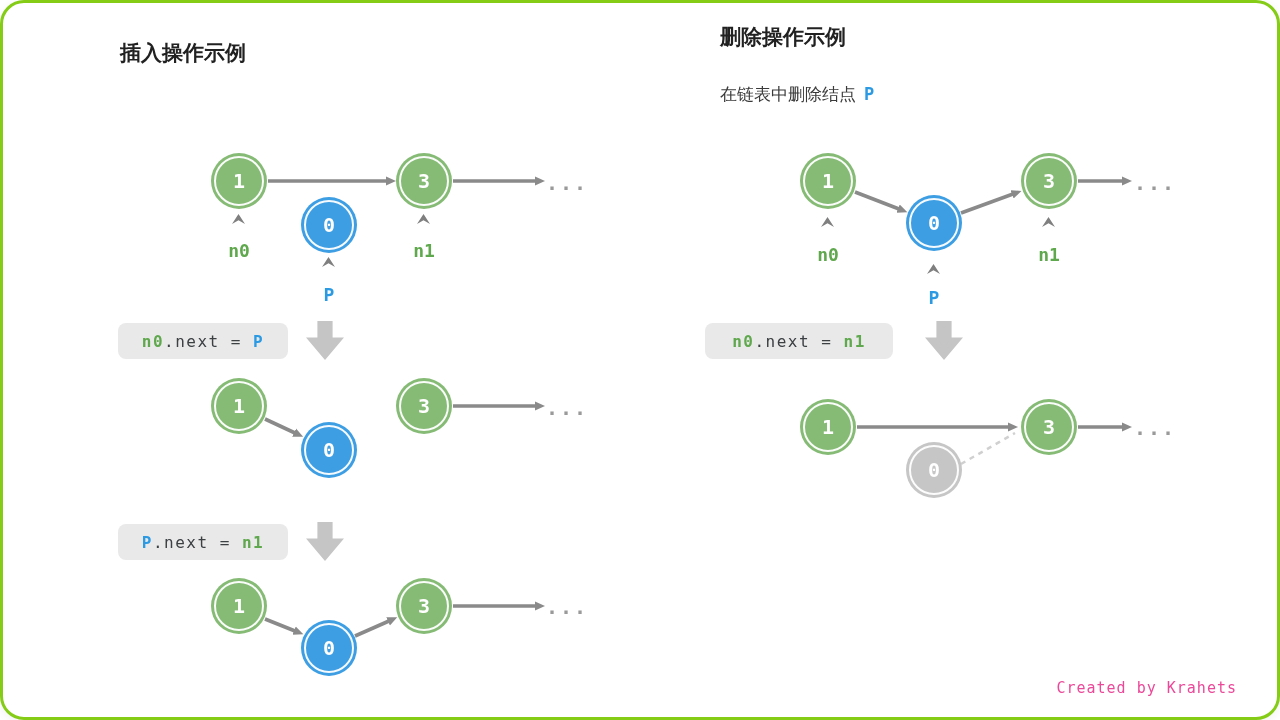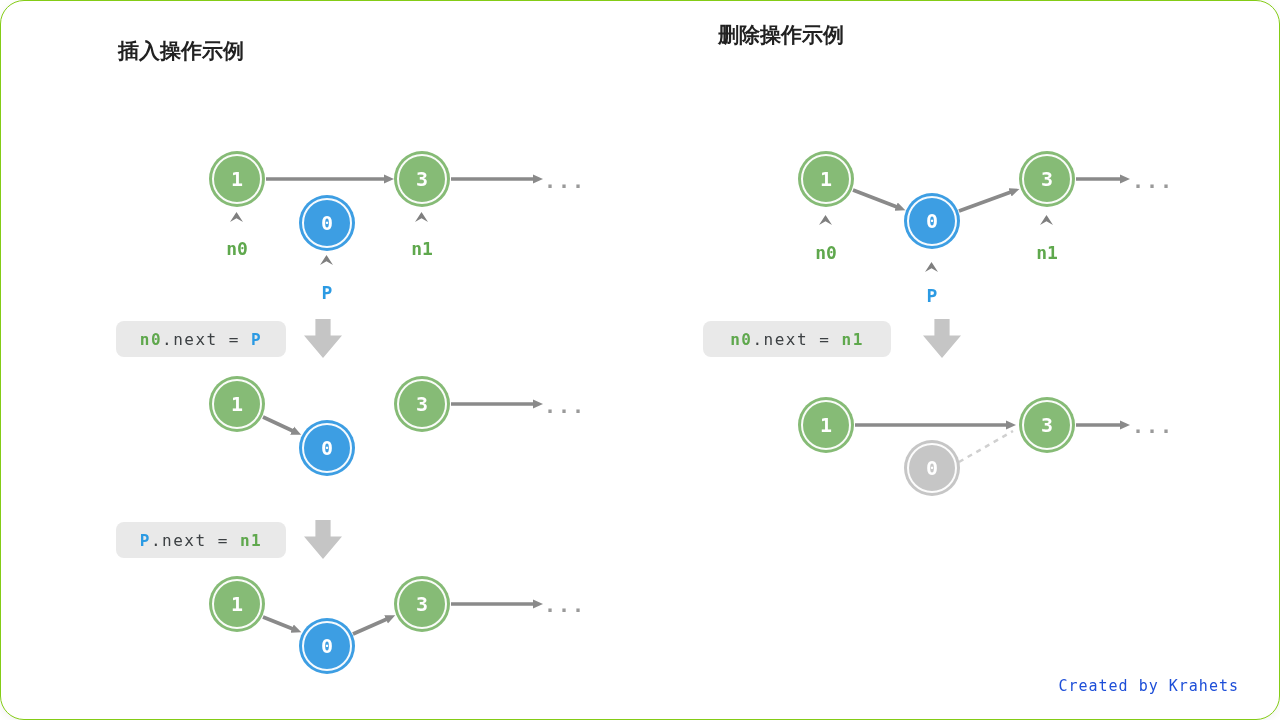--- a/index.html
+++ b/index.html
@@ -1,18 +1,18 @@
 <!DOCTYPE html>
 <html><head>
 <meta charset="utf-8">
 <style>
   html,body{margin:0;padding:0;background:#ffffff;width:1280px;height:720px;}
   .card{
     position:absolute; inset:0; width:1280px; height:720px; box-sizing:border-box;
-    background:#ffffff; border:1px solid #84cc16; border-radius:24px;
+    background:#ffffff; border:3px solid #84cc16; border-radius:24px;
     box-shadow:0 2px 10px rgba(0,0,0,0.06); overflow:hidden;
     font-family:"Liberation Sans", sans-serif;
   }
   .arrow-layer{position:absolute;left:0;top:0;width:1280px;height:720px;pointer-events:none;}
 
   .sec-title{
     position:absolute; font-weight:bold; font-size:21px; color:#212121;
     font-family:"Liberation Sans", sans-serif; white-space:nowrap;
   }
   .sec-subtitle{
@@ -60,21 +60,21 @@
     color:#3c4043; white-space:pre;
   }
   .codebox .tk-green, .codebox .tk-blue{font-weight:bold;}
   .blockarrow{
     position:absolute; width:38px; height:39px; background:#c5c5c5;
     clip-path:polygon(30% 0, 70% 0, 70% 42%, 100% 42%, 50% 100%, 0 42%, 30% 42%);
   }
   .credit{
     position:absolute; right:40px; top:676px;
     font-family:"DejaVu Sans Mono", monospace; font-size:15px; letter-spacing:1px;
-    color:#1d4ed8; white-space:nowrap;
+    color:#ec4899; white-space:nowrap;
   }
 </style>
 </head>
 <body>
 
 <div class="card">
 
   <svg class="arrow-layer" width="1280" height="720" viewBox="0 0 1280 720" xmlns="http://www.w3.org/2000/svg">
     <defs>
       <marker id="ah" markerWidth="12" markerHeight="12" refX="1" refY="5" orient="auto" markerUnits="userSpaceOnUse">
@@ -149,20 +149,23 @@
   <div class="node node-blue" style="left:298px; top:617px;">
       <span>0</span>
     </div>
   <div class="node node-green" style="left:393px; top:575px;">
       <span>3</span>
     </div>
   <span class="dots" style="left:564px; top:604px;">...</span>
 
   <div class="sec-title" style="left:717px; top:20px;">删除操作示例</div>
 
+  <div class="sec-subtitle" style="left:717px; top:80px;">
+    <span>在链表中删除结点</span><span class="subtoken tk-blue">P</span>
+  </div>
 
   <div class="node node-green" style="left:797px; top:150px;">
       <span>1</span>
     </div>
   <div class="node node-blue" style="left:903px; top:192px;">
       <span>0</span>
     </div>
   <div class="node node-green" style="left:1018px; top:150px;">
       <span>3</span>
     </div>

